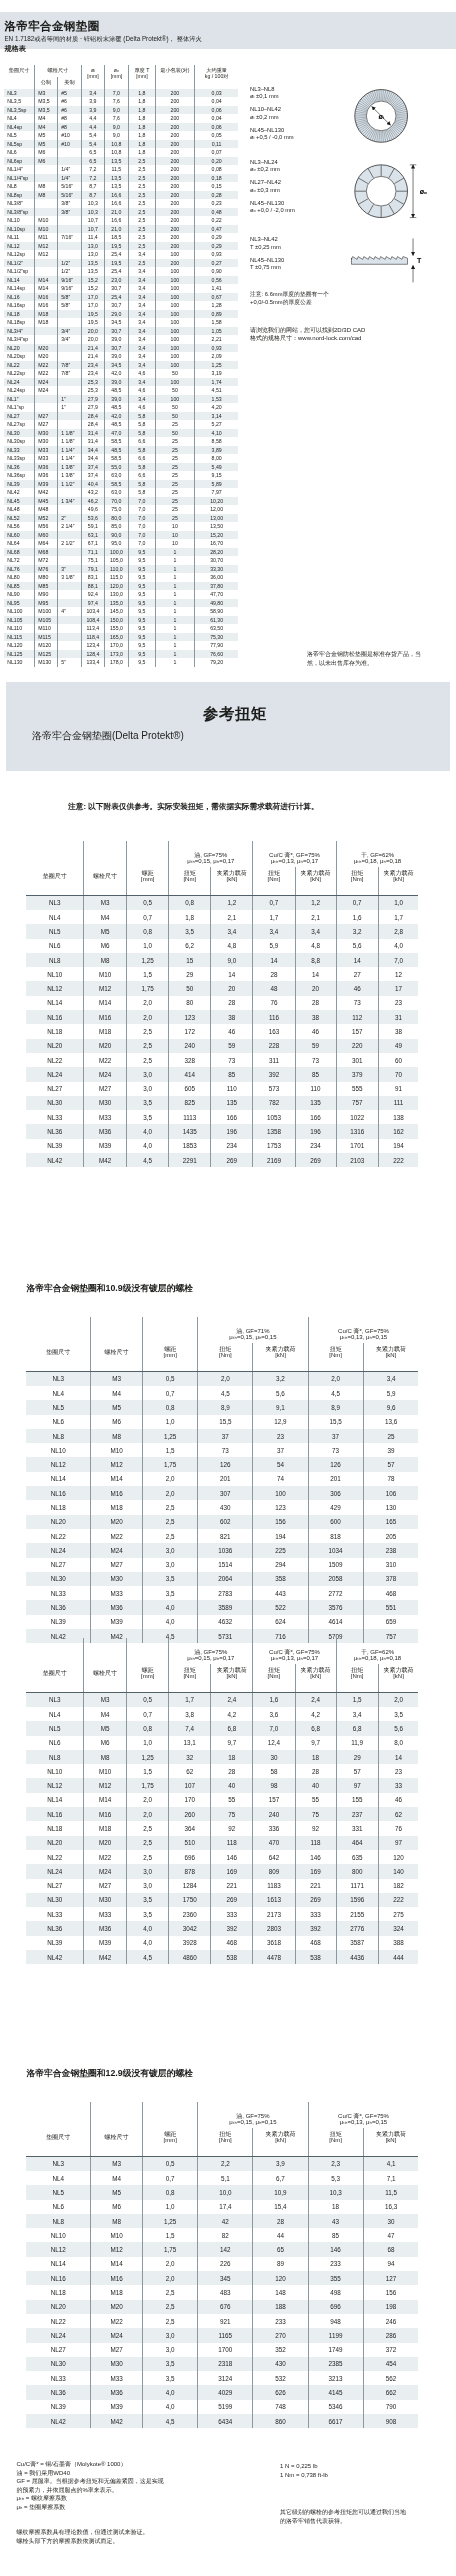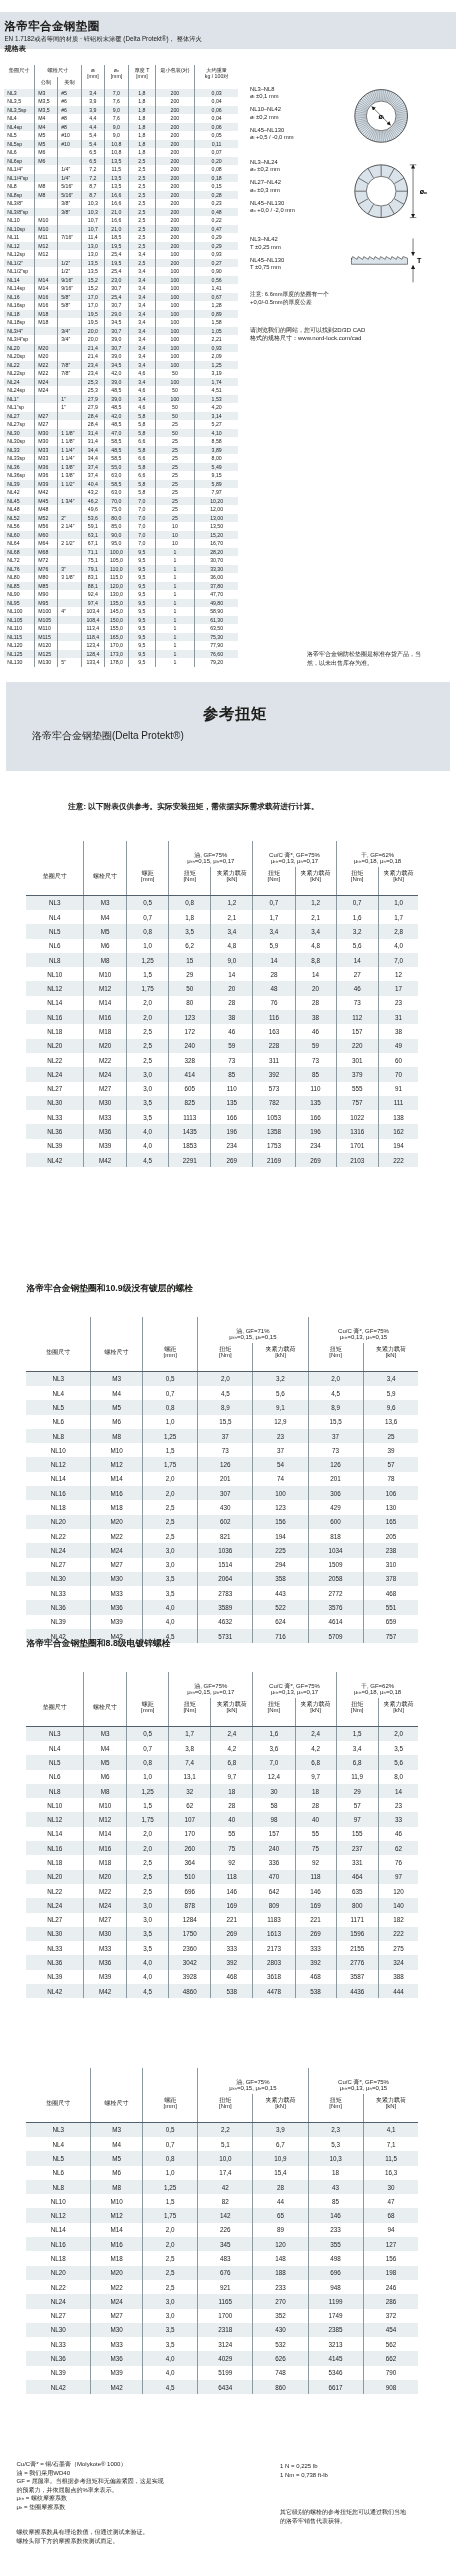--- a/index.html
+++ b/index.html
@@ -1465,21 +1465,20 @@
             <td class="bl">4,5</td>
             <td class="bl">5731</td>
             <td class="bl">716</td>
             <td class="bl">5709</td>
             <td class="bl">757</td>
           </tr>
         </tbody>
       </table>
   </div>
   <div class="sec" id="t3">
-    <h3>洛帝牢合金钢垫圈和8.8级电镀锌螺栓</h3>
     <table class="tq">
         <colgroup>
           <col style="width: 57px;">
           <col style="width: 43px;">
           <col style="width: 42px;">
           <col style="width: 42px;">
           <col style="width: 42px;">
           <col style="width: 42px;">
           <col style="width: 41px;">
           <col style="width: 42px;">
@@ -1743,20 +1742,21 @@
             <td class="bl">538</td>
             <td class="bl">4478</td>
             <td class="bl">538</td>
             <td class="bl">4436</td>
             <td class="bl">444</td>
           </tr>
         </tbody>
       </table>
   </div>
   <div class="sec" id="t4">
+    <h3>洛帝牢合金钢垫圈和12.9级没有镀层的螺栓</h3>
     <table class="tq">
         <colgroup>
           <col style="width: 64px;">
           <col style="width: 52px;">
           <col style="width: 55px;">
           <col style="width: 55px;">
           <col style="width: 55px;">
           <col style="width: 55px;">
           <col style="width: 55px;">
         </colgroup>

